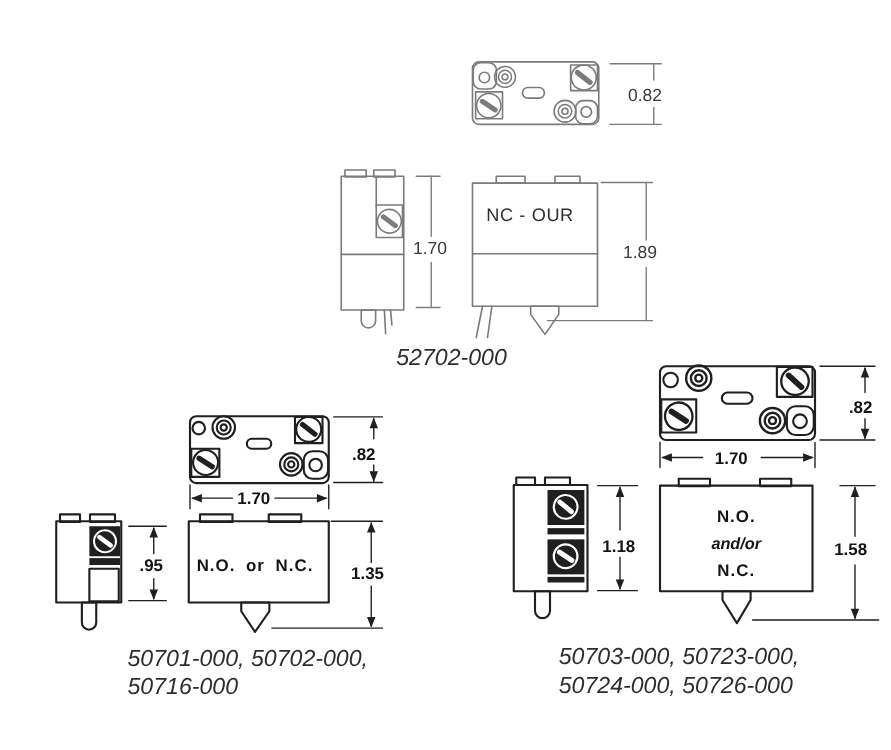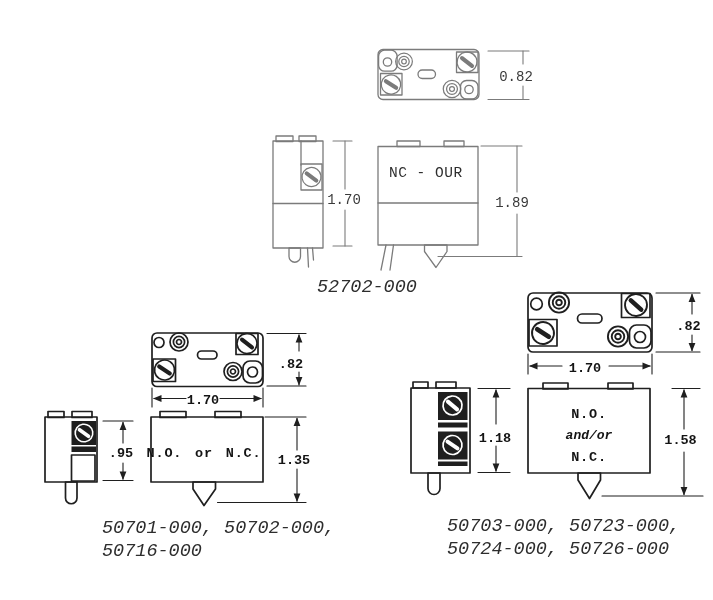--- a/index.html
+++ b/index.html
@@ -1,17 +1,17 @@
 <!DOCTYPE html>
 <html><head>
 <meta charset="utf-8">
 <style>
   html,body{margin:0;padding:0;background:#fff;}
   .stage{position:relative;width:713px;height:600px;background:#fff;overflow:hidden;
-         font-family:Liberation Mono, monospace;}
+         font-family:Liberation Sans, sans-serif;}
   svg{display:block;}
   
   .clean{stroke:#7b7b7b;fill:none;stroke-width:1.3;stroke-linecap:round;stroke-linejoin:round;}
   .sketch{stroke:#1f1f1f;fill:none;stroke-width:1.7;stroke-linecap:round;stroke-linejoin:round;}
   .thin{stroke-width:1.1;}
   .filldark{fill:#1f1f1f;stroke:none;}
   .arrow{fill:#1f1f1f;stroke:none;}
   
   text{stroke:none;}
   .dim-clean{fill:#3a3a3a;font-size:14px;}

